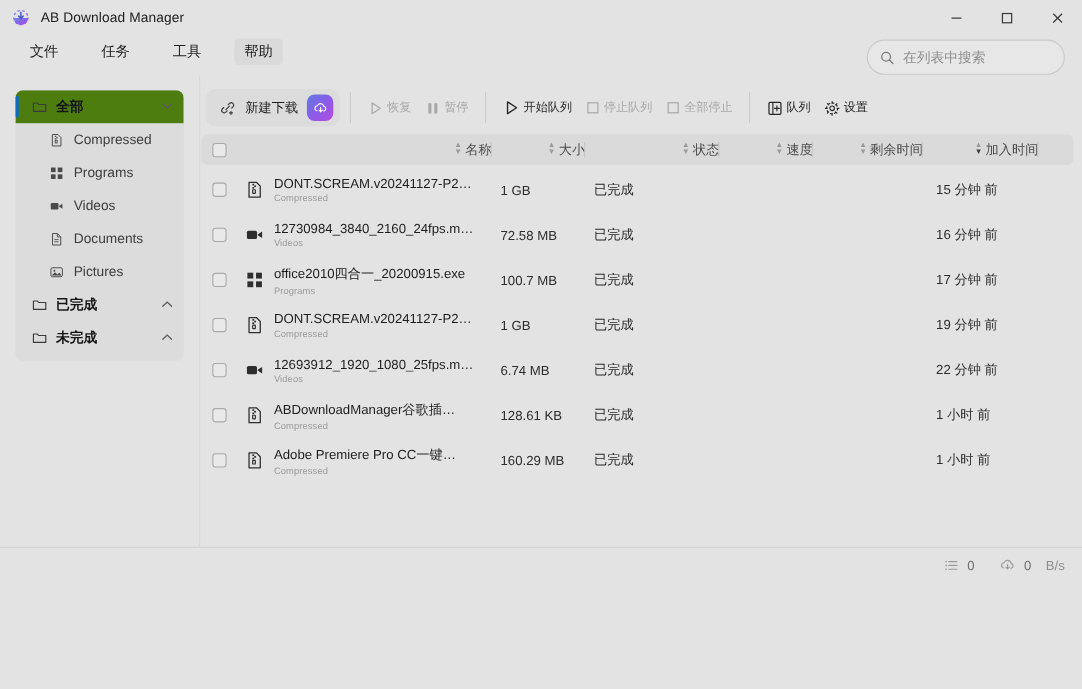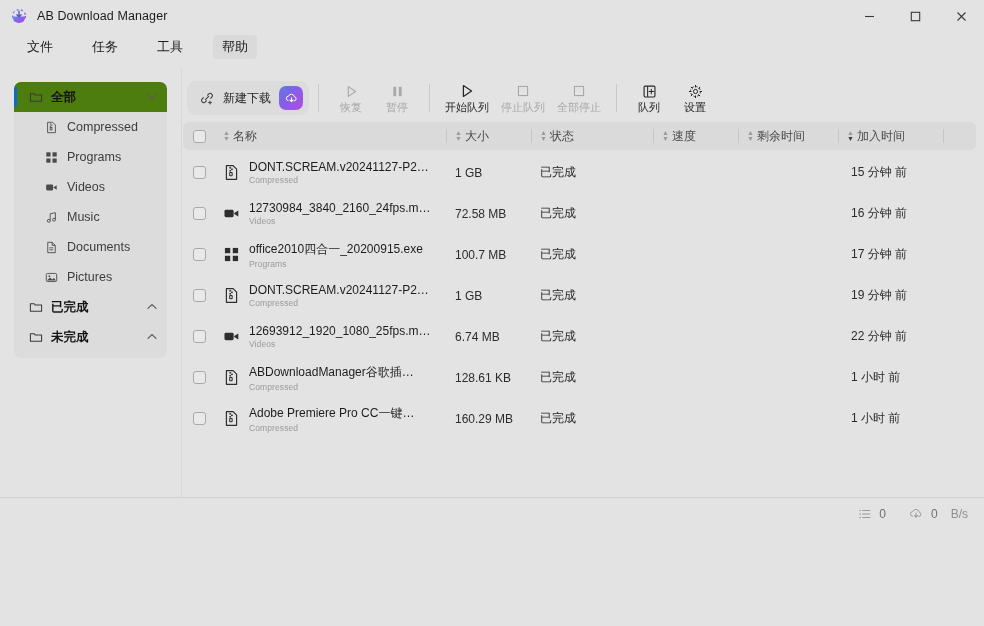--- a/index.html
+++ b/index.html
@@ -75,37 +75,37 @@
     border-radius: 9px; padding: 5px 6px 5px 12px; height: 34px;
   }
   .newdl-label { font-size: 12px; color: #1f1f1f; white-space: nowrap; }
   .grad-btn {
     width: 24px; height: 24px; border-radius: 7px; flex: 0 0 auto;
     background: linear-gradient(135deg, #5f7ae0 0%, #8a5ce8 50%, #b44ce0 100%);
     display: flex; align-items: center; justify-content: center;
   }
   .tb-sep { width: 1px; height: 28px; background: #cacaca; margin: 0 9px; flex: 0 0 auto; }
   .tb-btn {
-    display: flex; flex-direction: column; align-items: center; justify-content: center;
+    display: flex; flex-direction: row; align-items: center; justify-content: center;
     min-width: 46px; padding: 2px 6px; gap: 3px; border-radius: 5px;
   }
   .tb-btn .tb-ic { height: 16px; display: flex; align-items: center; justify-content: center; }
   .tb-btn .tb-lb { font-size: 11px; line-height: 1; white-space: nowrap; }
   .tb-btn.enabled .tb-ic, .tb-btn.enabled .tb-lb { color: #262626; }
   .tb-btn.disabled .tb-ic, .tb-btn.disabled .tb-lb { color: #a8a8a8; }
 
   
   .table-wrap { flex: 1 1 auto; display: flex; flex-direction: column; min-height: 0; }
   .thead {
     height: 28px; background: #dadada; border-radius: 6px; display: flex; align-items: center;
     margin-bottom: 2px;
   }
   .th {
     font-size: 12px; color: #4a4a4a; display: flex; align-items: center; gap: 2px;
-    height: 28px; position: relative; padding-left: 8px;
+    height: 28px; position: relative; padding-left: 8px; justify-content: flex-end;
   }
   .th .vsep { position: absolute; right: 0; top: 7px; bottom: 7px; width: 1px; background: #c5c5c5; }
   .sortic { display: inline-flex; flex-direction: column; line-height: 0; margin-right: 1px; }
   .sortic i { font-style: normal; font-size: 7px; color: #9a9a9a; line-height: 6px; }
   .sortic.active i.dn { color: #3b3b3b; }
 
   .col-chk  { width: 32px; flex: 0 0 32px; display: flex; align-items: center; justify-content: center; }
   .col-name { width: 232px; flex: 0 0 232px; }
   .col-size { width: 85px;  flex: 0 0 85px; }
   .col-stat { width: 122px; flex: 0 0 122px; }
@@ -180,20 +180,29 @@
     </div>
   </div>
 
   <div class="menubar">
     <div class="menu-item">文件</div>
     <div class="menu-item">任务</div>
     <div class="menu-item">工具</div>
     <div class="menu-item hl">帮助</div>
   </div>
 
+  <div class="searchbox">
+    <span style="display:flex">
+      <svg width="13" height="13" viewBox="0 0 14 14">
+        <circle cx="6" cy="6" r="4.3" fill="none" stroke="#7d7d7d" stroke-width="1.3"></circle>
+        <line x1="9.2" y1="9.2" x2="12.6" y2="12.6" stroke="#7d7d7d" stroke-width="1.3" stroke-linecap="round"></line>
+      </svg>
+    </span>
+    <input class="search-input" type="text" placeholder="在列表中搜索" style="">
+  </div>
 
   <div class="sb-divider"></div>
 
   <div class="body">
 
     <div class="sidebar">
       <div class="sb-card">
 
         <div class="sb-row group selected">
           <span class="ic">
@@ -237,30 +246,20 @@
         <div class="sb-row child">
           <span class="ic">
             <svg width="13" height="13" viewBox="0 0 16 16">
               <rect x="1.4" y="4.4" width="8.6" height="7.2" rx="1.4" fill="currentColor"></rect>
               <path d="M10.6 7.6 14.4 5.2v5.6l-3.8-2.4z" fill="currentColor"></path>
             </svg>
           </span>
           <span class="sb-label">Videos</span>
         </div>
 
-        <div class="sb-row child">
-          <span class="ic">
-            <svg width="13" height="13" viewBox="0 0 16 16">
-              <path d="M6.4 12V3.4l6.4-1.3v8.4" fill="none" stroke="currentColor" stroke-width="1.1"></path>
-              <circle cx="4.7" cy="12.1" r="1.8" fill="none" stroke="currentColor" stroke-width="1.1"></circle>
-              <circle cx="11.1" cy="10.7" r="1.8" fill="none" stroke="currentColor" stroke-width="1.1"></circle>
-            </svg>
-          </span>
-          <span class="sb-label">Music</span>
-        </div>
 
         <div class="sb-row child">
           <span class="ic">
             <svg width="13" height="13" viewBox="0 0 16 16">
               <path d="M3.4 1.6h5.4l3.8 3.8v9H3.4z" fill="none" stroke="currentColor" stroke-width="1.1" stroke-linejoin="round"></path>
               <path d="M8.8 1.6v3.8h3.8" fill="none" stroke="currentColor" stroke-width="1.1"></path>
               <line x1="5.4" y1="8.4" x2="10.2" y2="8.4" stroke="currentColor" stroke-width="1"></line>
               <line x1="5.4" y1="10.8" x2="10.2" y2="10.8" stroke="currentColor" stroke-width="1"></line>
             </svg>
           </span>

